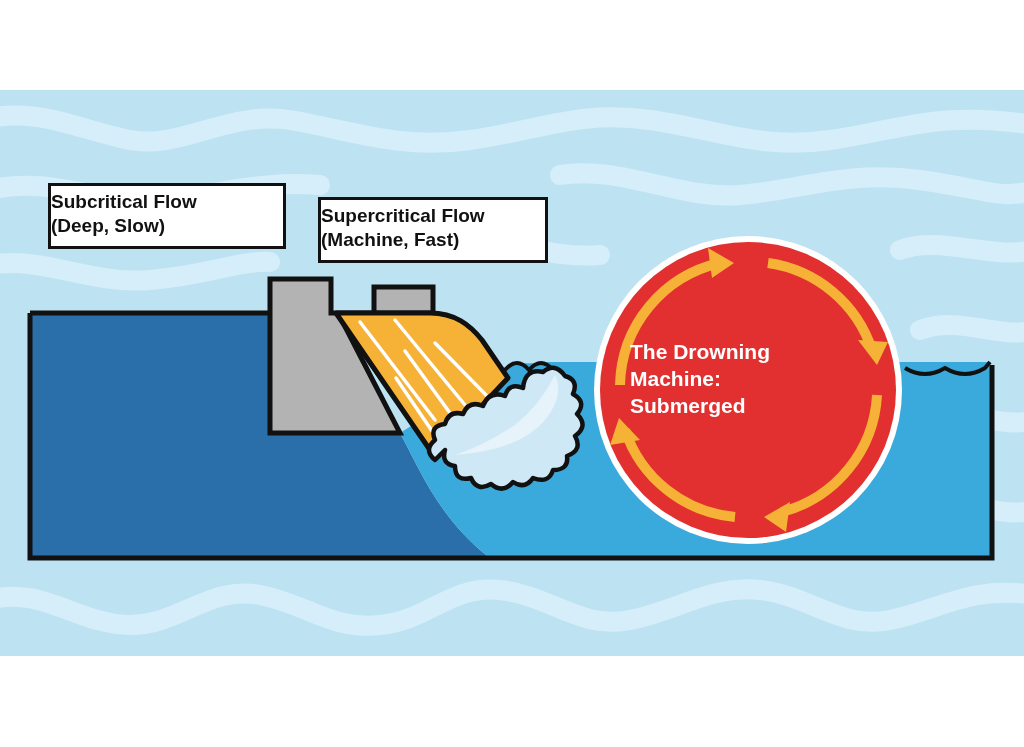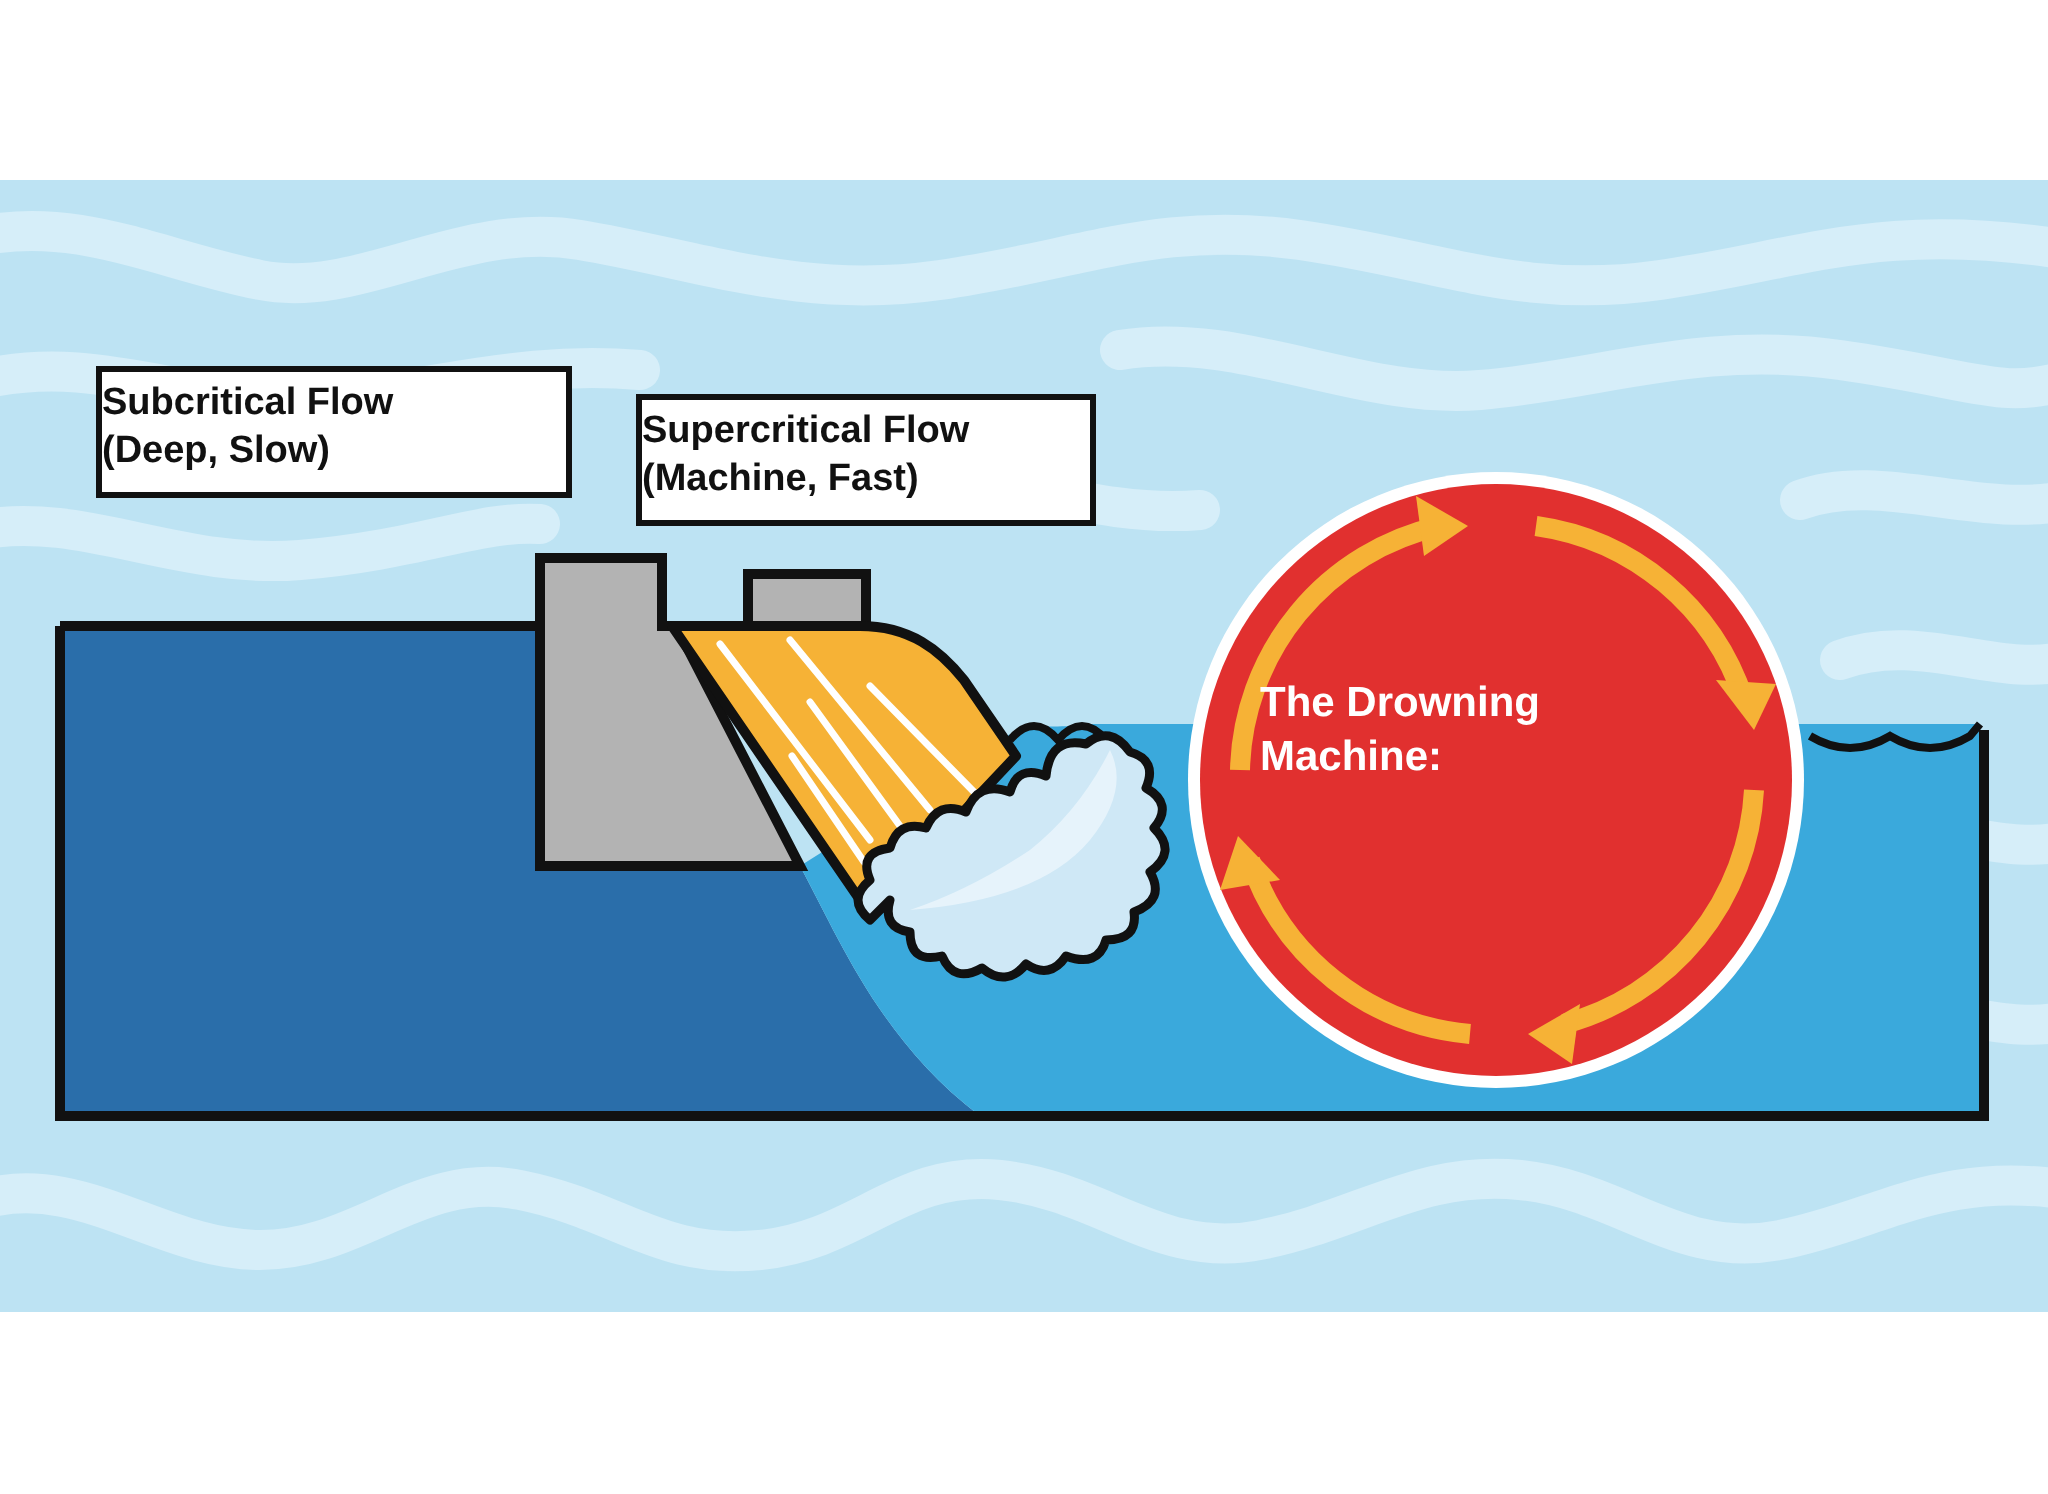--- a/index.html
+++ b/index.html
@@ -94,13 +94,14 @@
   <span>(Deep, Slow)</span>
 </div>
 <div class="label-box" id="label-super">
   <span>Supercritical Flow</span>
   <span>(Machine, Fast)</span>
 </div>
 
 <div id="circle-text">
   <span>The Drowning</span>
   <span>Machine:</span>
+  <span>Submerged</span>
 </div>
 
 </body></html>

